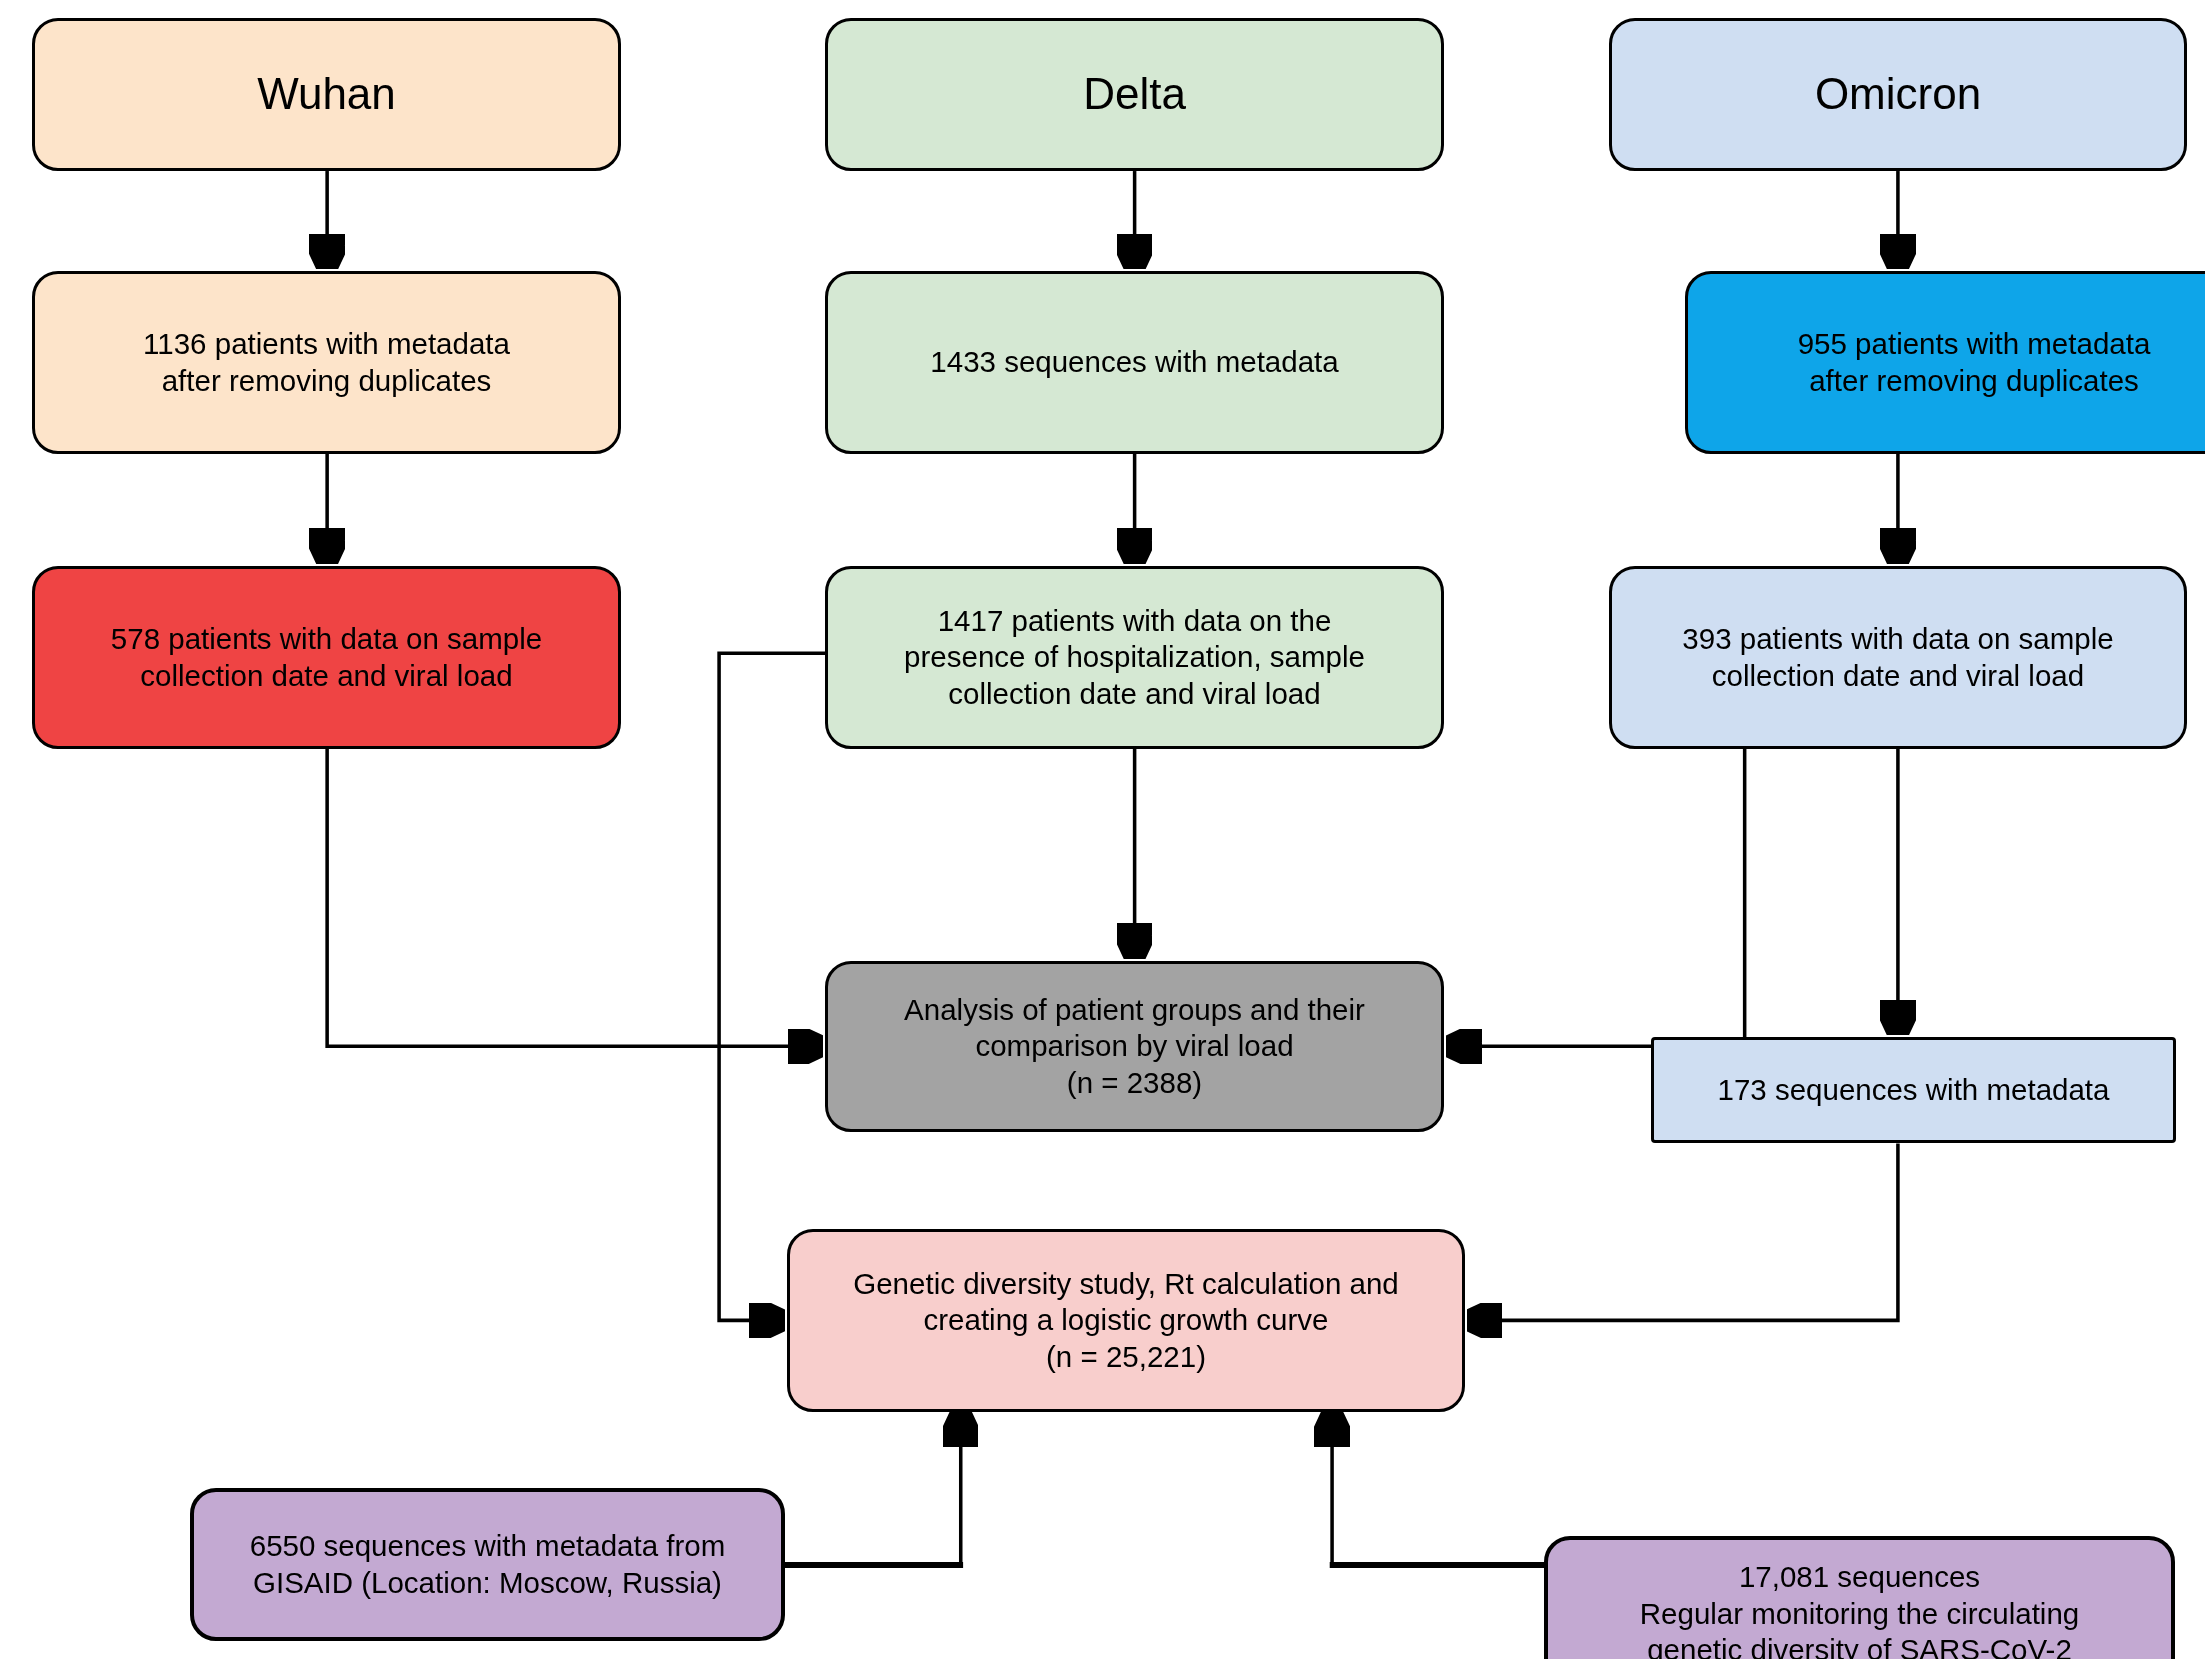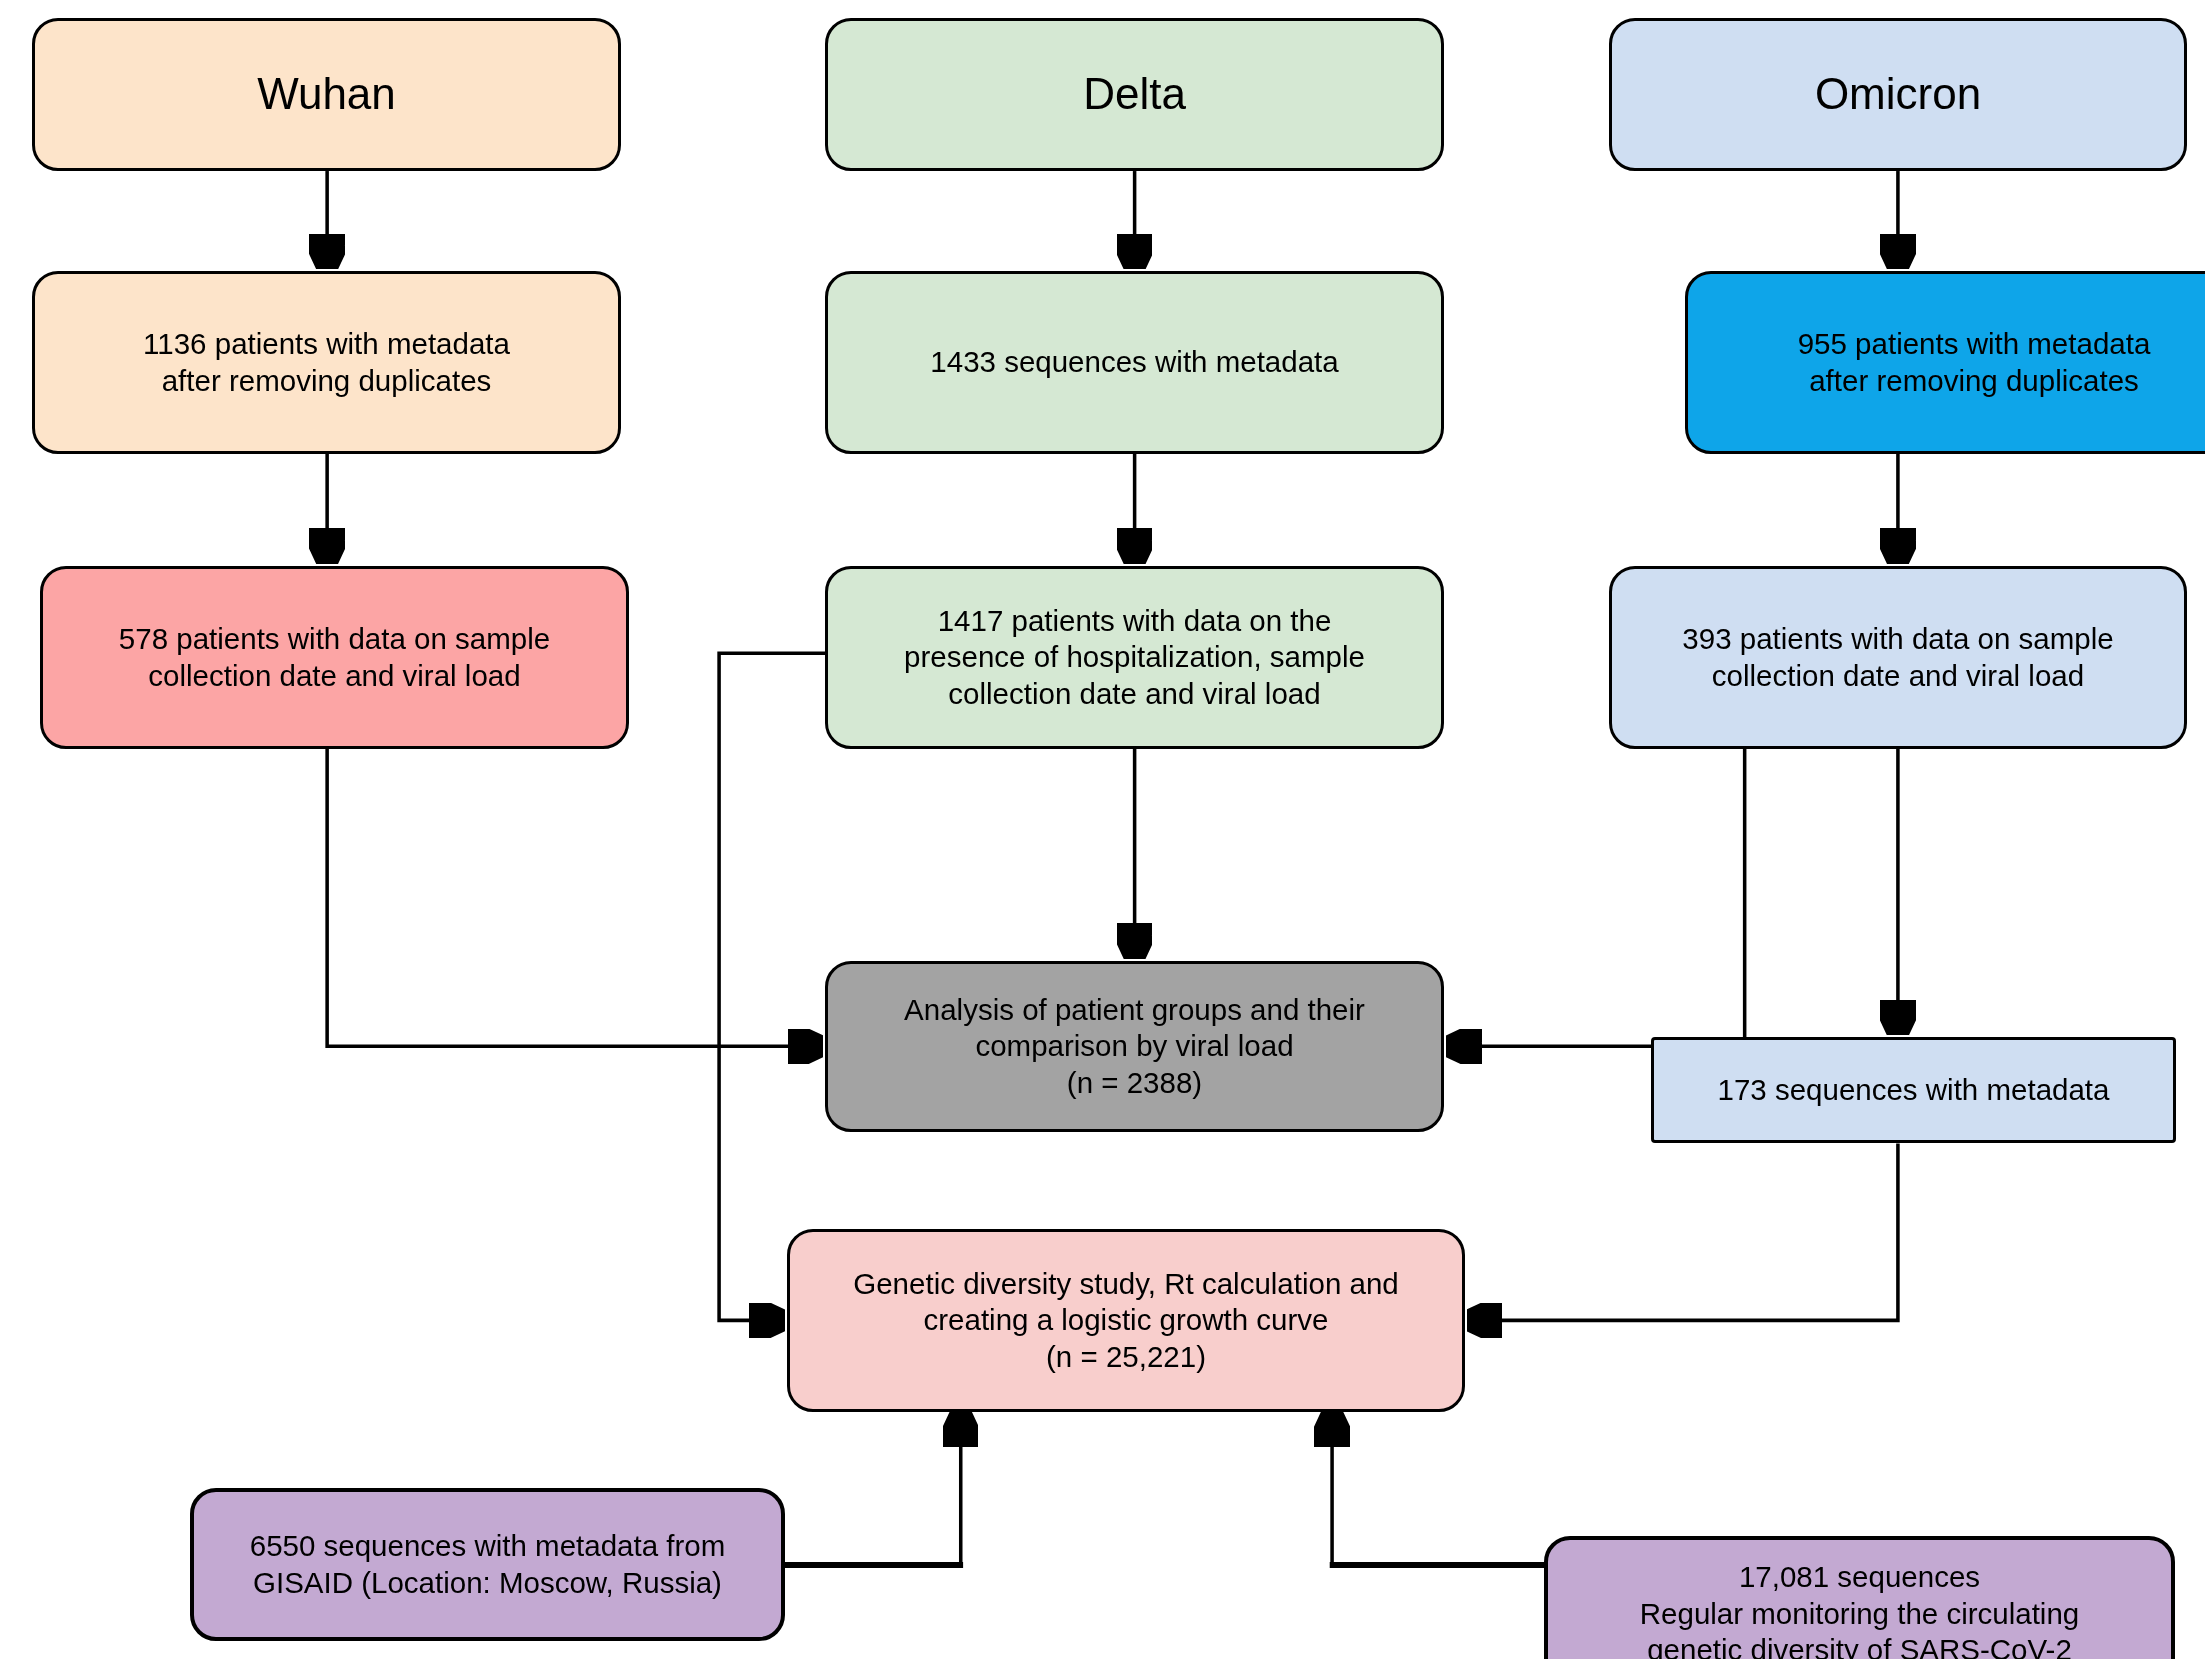--- a/index.html
+++ b/index.html
@@ -106,21 +106,21 @@
 after removing duplicates</span>
   </div>
   <div class="node" style="left: 825px; top: 271px; width: 619px; height: 183px; background-color: rgb(213, 232, 211);">
     <span class="node-label">1433 sequences with metadata</span>
   </div>
   <div class="node" style="left: 1685px; top: 271px; width: 578px; height: 183px; background-color: #0ea5e9;">
     <span class="node-label">955 patients with metadata
 after removing duplicates</span>
   </div>
 
-  <div class="node" style="left: 32px; top: 566px; width: 589px; height: 183px; background-color: #fca5a5; margin-left: 8px;">
+  <div class="node" style="left: 32px; top: 566px; width: 589px; height: 183px; background-color: #ef4444;">
     <span class="node-label">578 patients with data on sample
 collection date and viral load</span>
   </div>
   <div class="node" style="left: 825px; top: 566px; width: 619px; height: 183px; background-color: rgb(213, 232, 211);">
     <span class="node-label">1417 patients with data on the
 presence of hospitalization, sample
 collection date and viral load</span>
   </div>
   <div class="node" style="left: 1609px; top: 566px; width: 578px; height: 183px; background-color: rgb(207, 222, 242);">
     <span class="node-label">393 patients with data on sample

